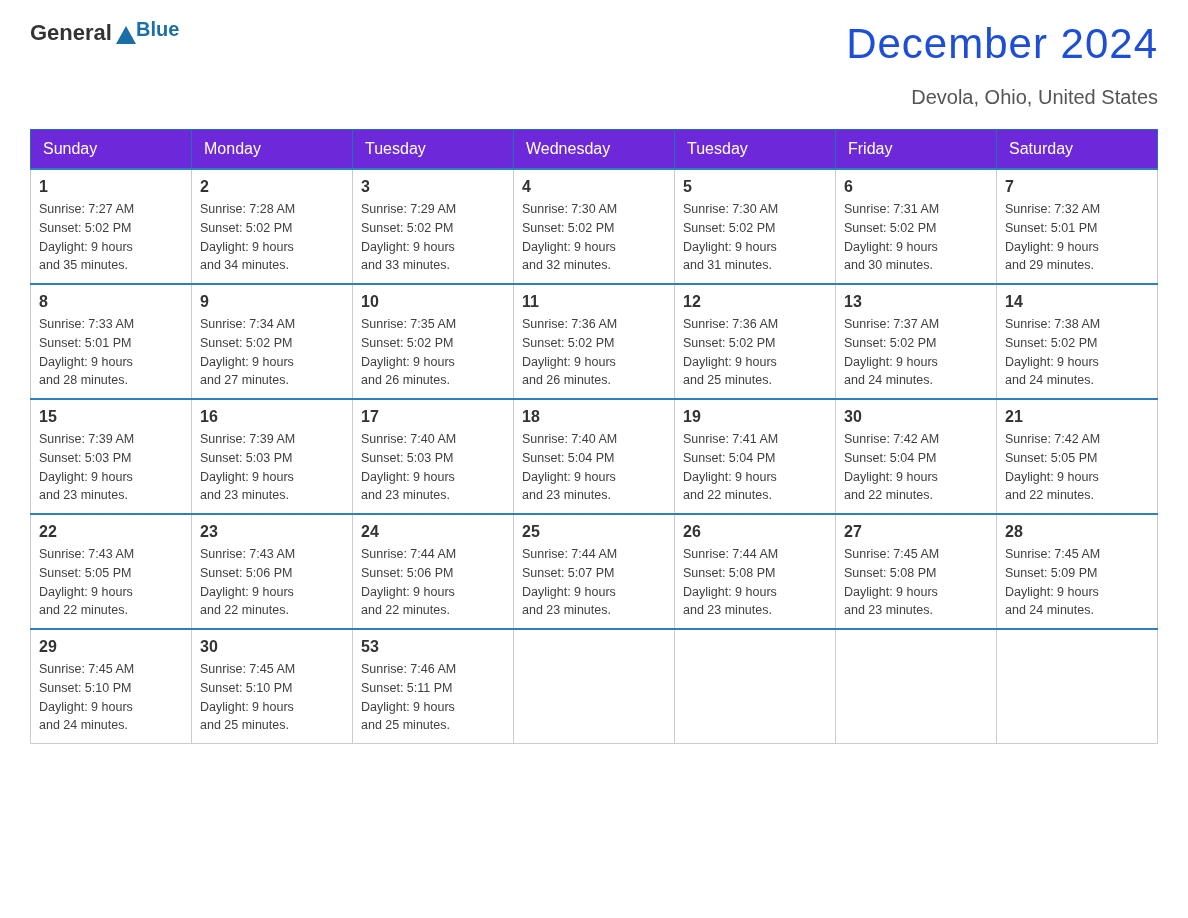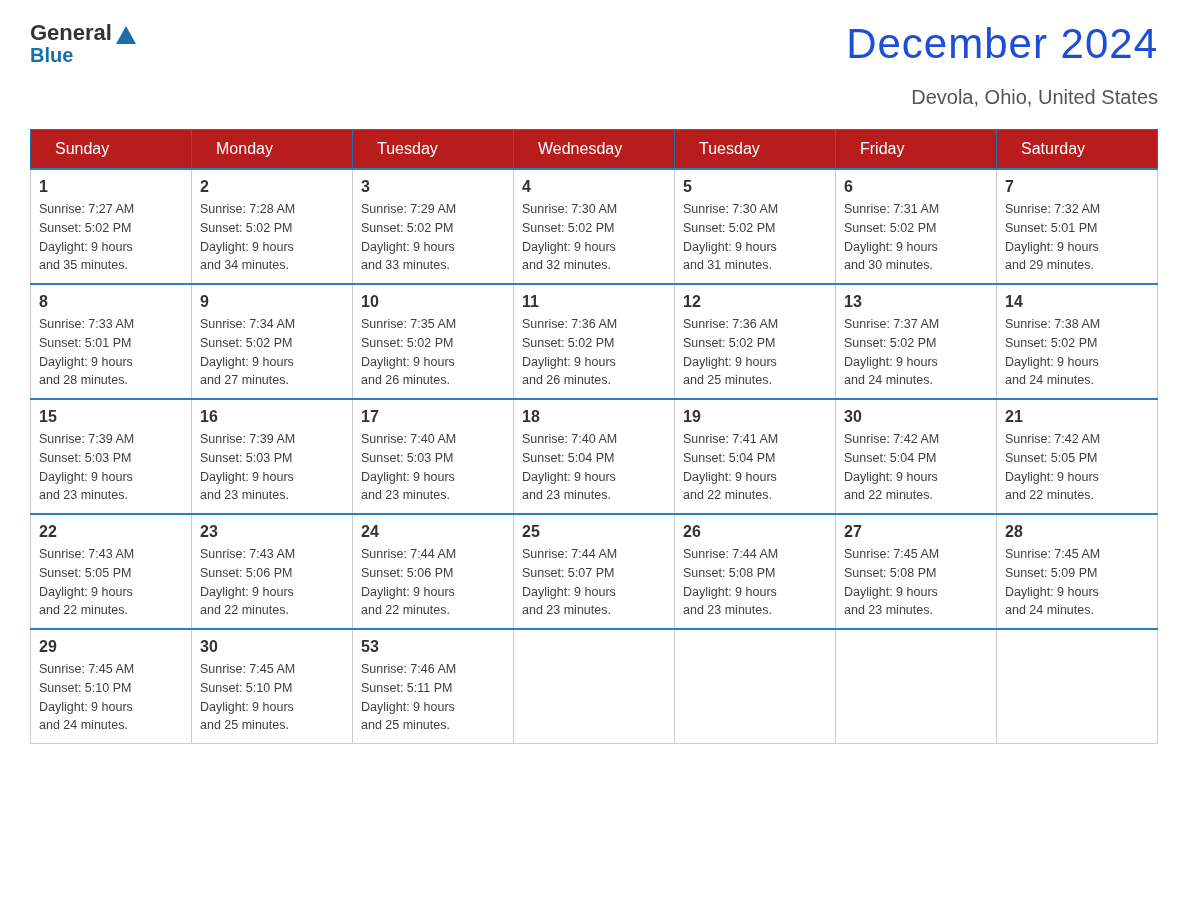--- a/index.html
+++ b/index.html
@@ -10,21 +10,21 @@
       color: #333;
     }
     .header {
       display: flex;
       justify-content: space-between;
       align-items: flex-start;
       margin-bottom: 20px;
     }
     .logo {
       display: flex;
-      flex-direction: column;
+      flex-direction: row;
       align-items: flex-start;
     }
     .logo-top {
       display: flex;
       align-items: center;
       gap: 2px;
     }
     .logo-general {
       font-size: 22px;
       font-weight: bold;
@@ -59,23 +59,23 @@
       font-size: 20px;
       color: #555;
       margin-top: 18px;
     }
     .calendar {
       width: 100%;
       border-collapse: collapse;
       border: 1px solid #aaa;
     }
     .calendar th {
-      background-color: #b91c1c;
+      background-color: #6d28d9;
       color: #ffffff;
-      padding: 10px 24px;
+      padding: 10px 12px;
       text-align: left;
       font-size: 16px;
       font-weight: normal;
       border: 1px solid #2070b0;
     }
     .calendar td {
       vertical-align: top;
       padding: 8px;
       border: 1px solid #ccc;
       width: 14.28%;

